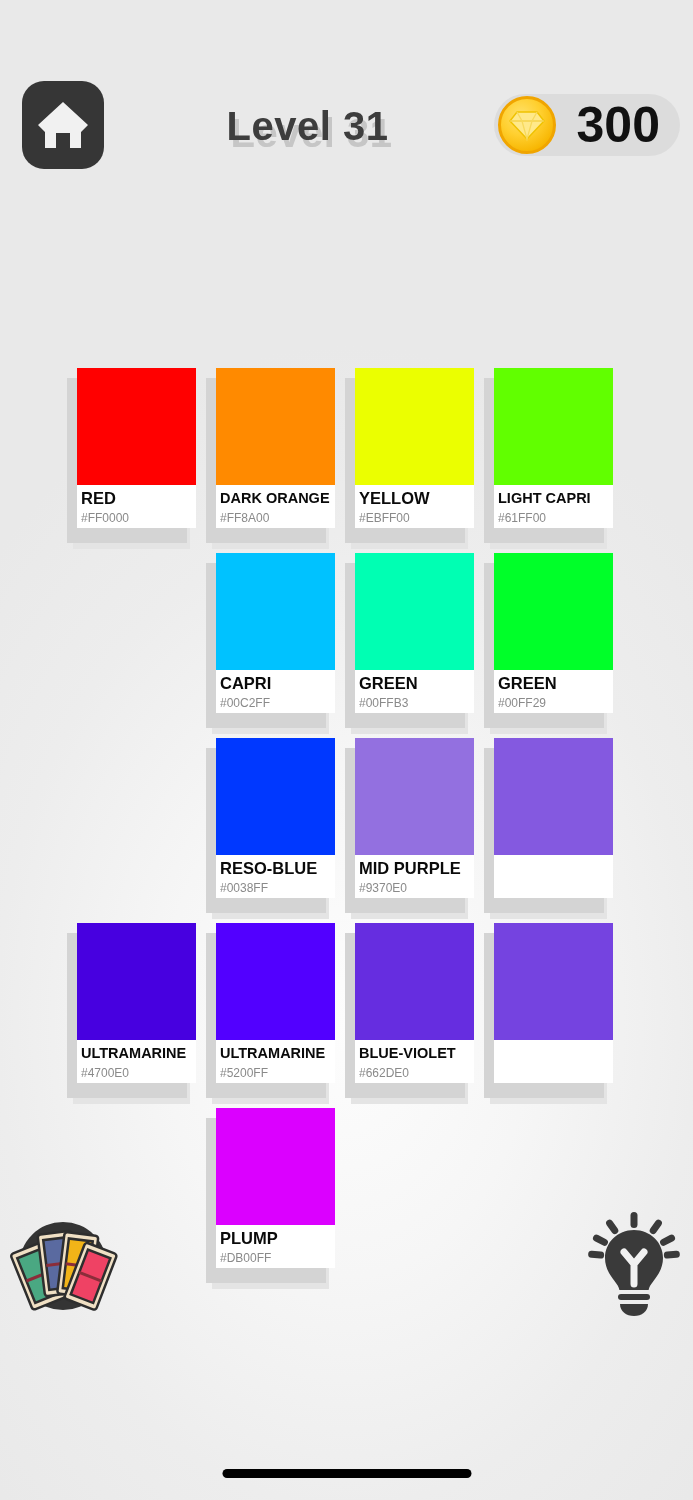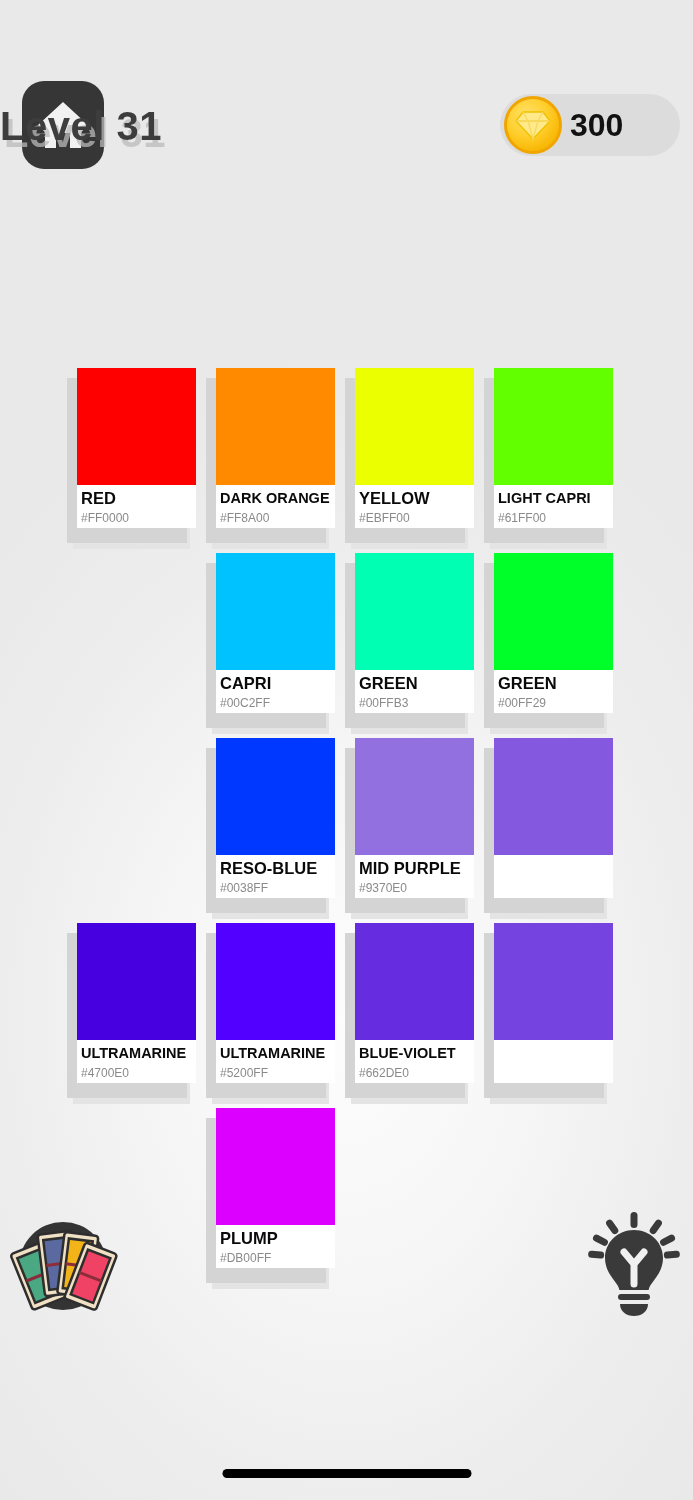--- a/index.html
+++ b/index.html
@@ -39,21 +39,21 @@
     align-items: center;
     justify-content: center;
   }
   .home-btn svg { display:block; }
 
   .level-title {
     position: absolute;
     left: 0;
     top: 0;
     width: 615px;
-    text-align: left;
+    text-align: center;
     font-size: 40px;
     font-weight: bold;
     letter-spacing: 0.5px;
     color: #3d3d3d;
     line-height: 96px;
     text-shadow: 4px 7px 0 rgba(185,185,185,0.75);
     pointer-events: none;
   }
 
   .coin-pill {
@@ -75,24 +75,24 @@
     border-radius: 50%;
     background: radial-gradient(circle at 38% 32%, #ffe169 0%, #ffcf2e 42%, #f7b500 78%, #e0a000 100%);
     border: 3px solid #f0a500;
     display: flex;
     align-items: center;
     justify-content: center;
     flex: 0 0 auto;
   }
   .coin svg { display:block; }
   .coin-count {
-    font-size: 32px;
+    font-size: 50px;
     font-weight: bold;
     color: #111;
-    margin-left: 8px;
+    margin-left: 21px;
     line-height: 1;
   }
 
   
   .grid {
     position: absolute;
     left: 73px;
     top: 368px;
     width: 560px;
   }

